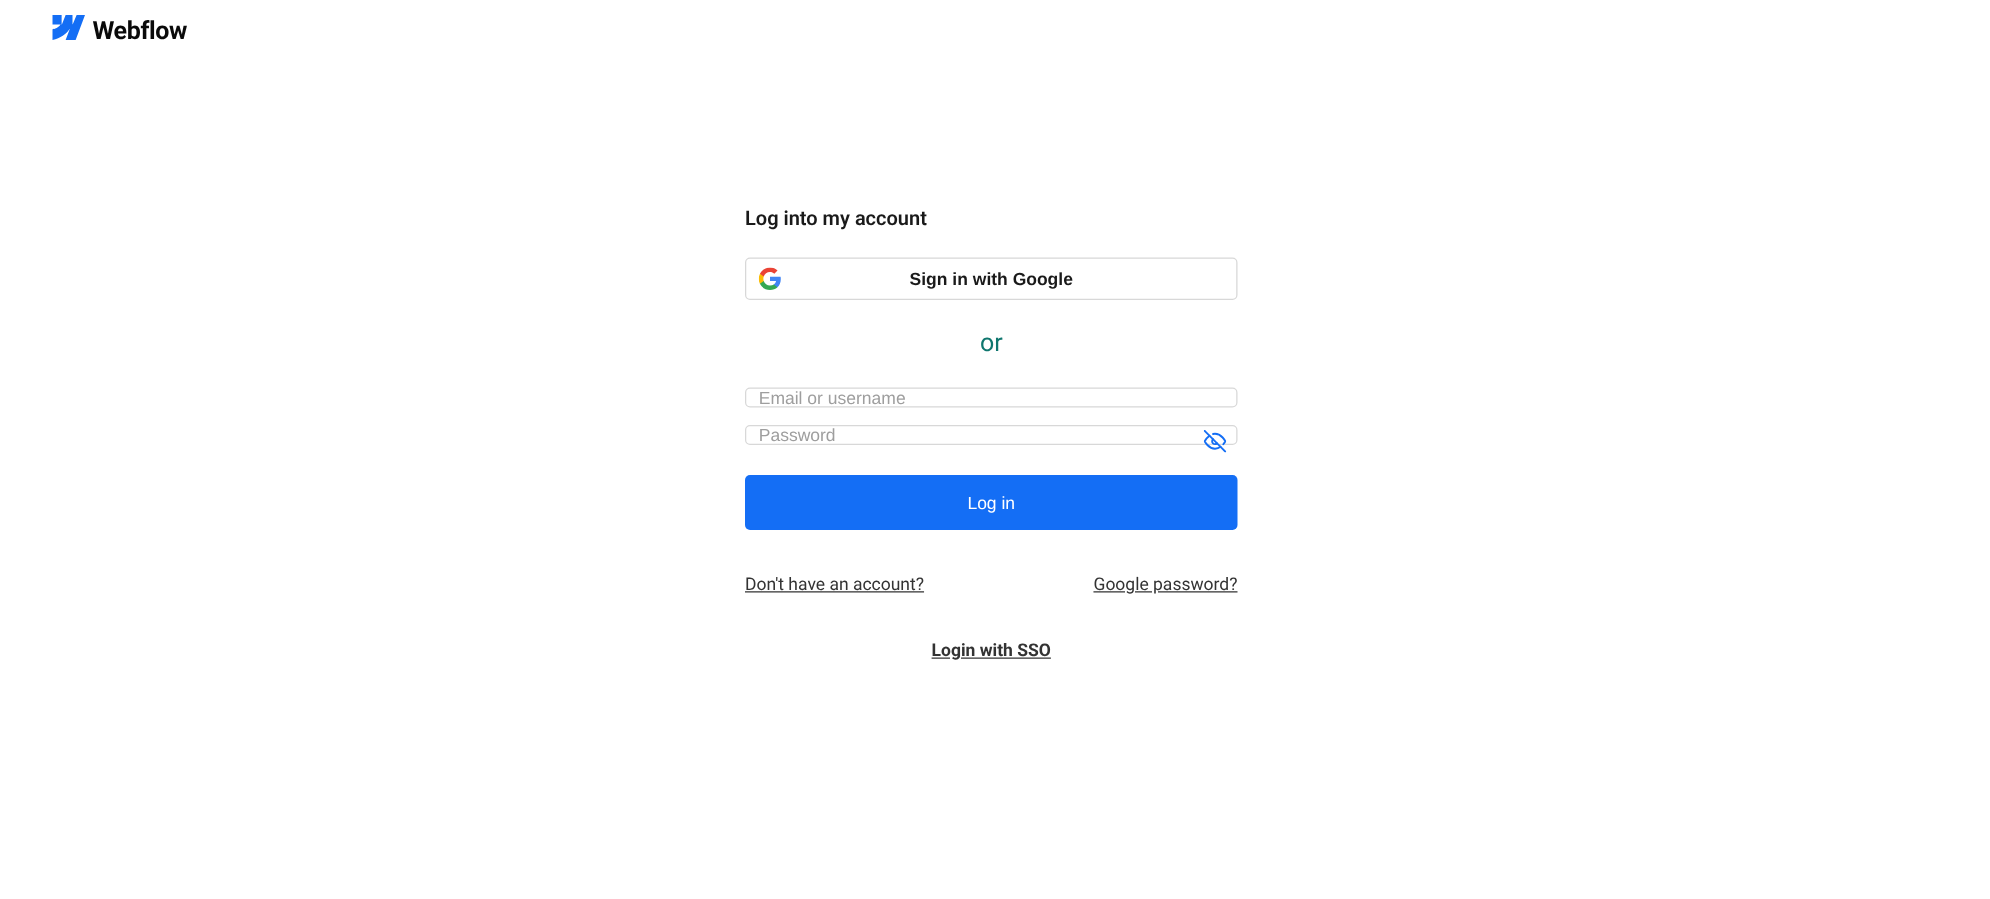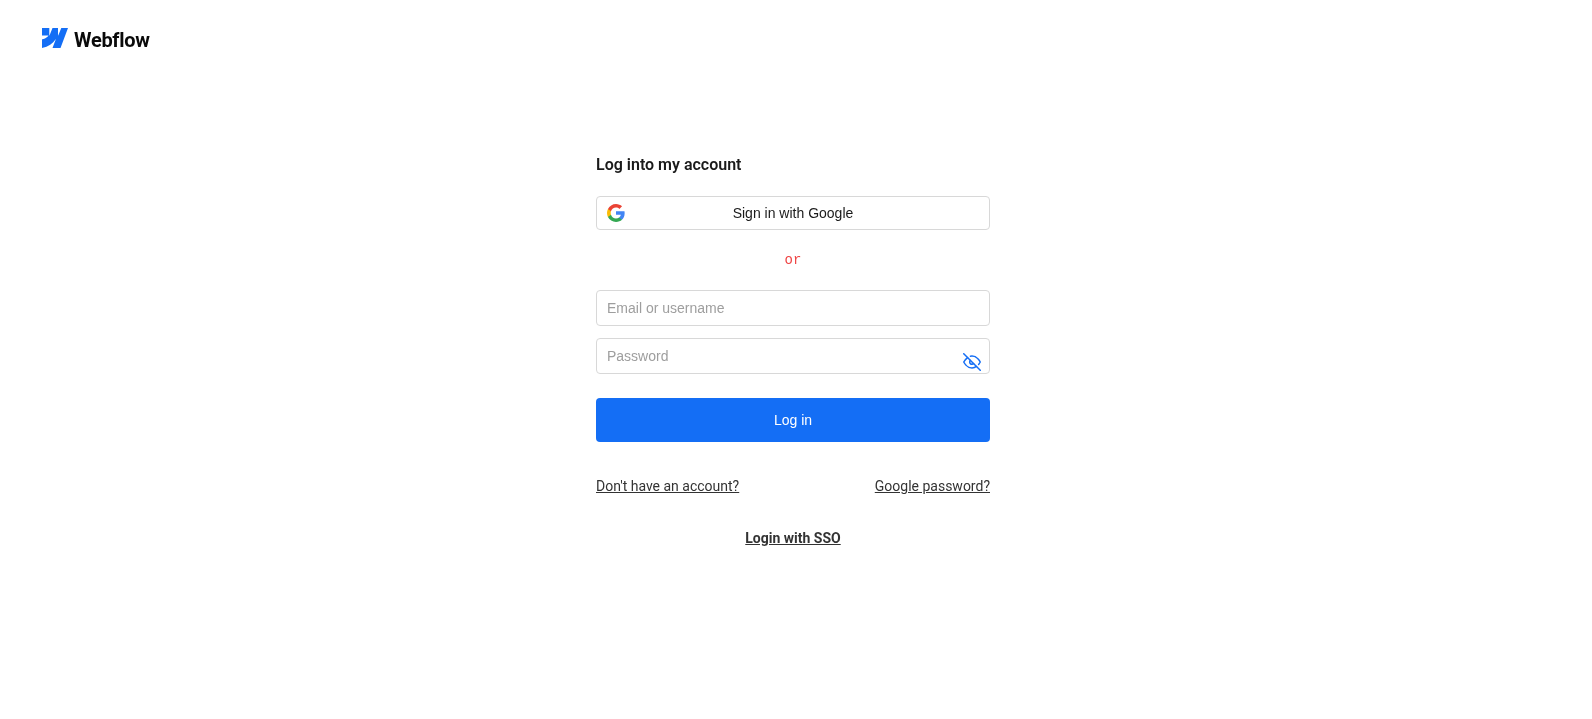--- a/index.html
+++ b/index.html
@@ -14,35 +14,34 @@
       height: 719px;
       position: relative;
     }
     .logo-container {
       position: absolute;
       top: 12px;
       left: 38px;
       display: flex;
       align-items: center;
       gap: 6px;
-      margin-top: 16px;
     }
     .logo-mark {
       width: 30px;
       height: 20px;
     }
     .logo-text {
       font-size: 20px;
       font-weight: 700;
       color: #0a0a0a;
       letter-spacing: -0.3px;
     }
     .login-card {
       position: absolute;
-      top: 155px;
+      top: 165px;
       left: 596px;
       width: 394px;
     }
     .card-title {
       font-size: 16px;
       font-weight: 600;
       color: #1a1a1a;
       margin-bottom: 22px;
     }
     .google-btn {
@@ -51,40 +50,39 @@
       border: 1px solid #d8d8d8;
       border-radius: 4px;
       background: #ffffff;
       display: flex;
       align-items: center;
       justify-content: center;
       cursor: pointer;
       position: relative;
       font-size: 14px;
       color: #1a1a1a;
-      font-weight: 400;
+      font-weight: 700;
     }
     .google-icon {
       position: absolute;
       left: 10px;
       top: 50%;
       transform: translateY(-50%);
       width: 18px;
       height: 18px;
     }
     .divider {
       text-align: center;
-      font-size: 14px;
-      color: #ef4444;
+      font-size: 20px;
+      color: #0f766e;
       margin: 22px 0;
-      font-family: Liberation Mono, monospace;
     }
     .input-field {
       width: 100%;
-      height: 36px;
+      height: 16px;
       border: 1px solid #d8d8d8;
       border-radius: 4px;
       padding: 0 10px;
       font-size: 14px;
       color: #1a1a1a;
       margin-bottom: 12px;
       outline: none;
     }
     .input-field::placeholder {
       color: #9e9e9e;

